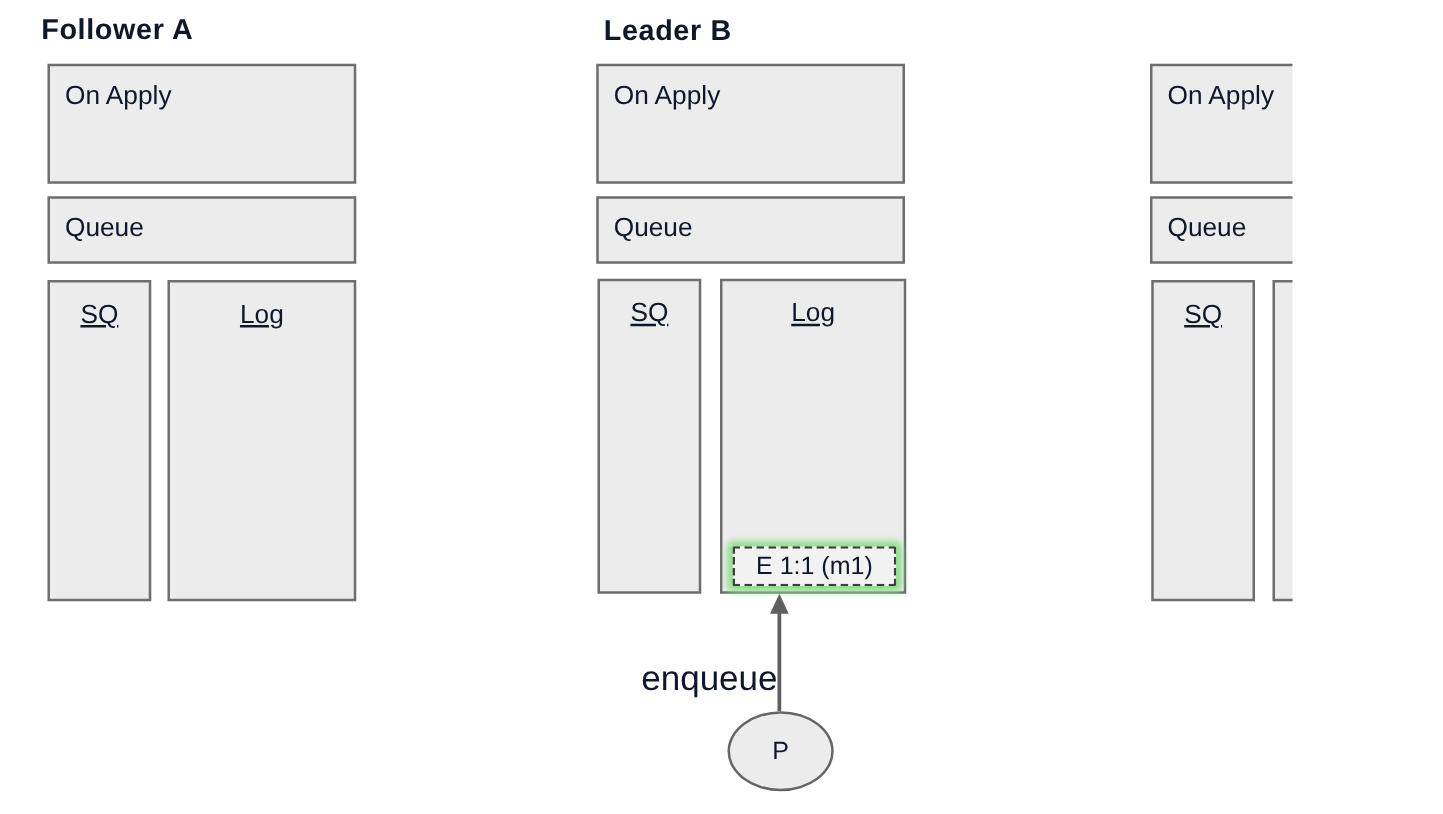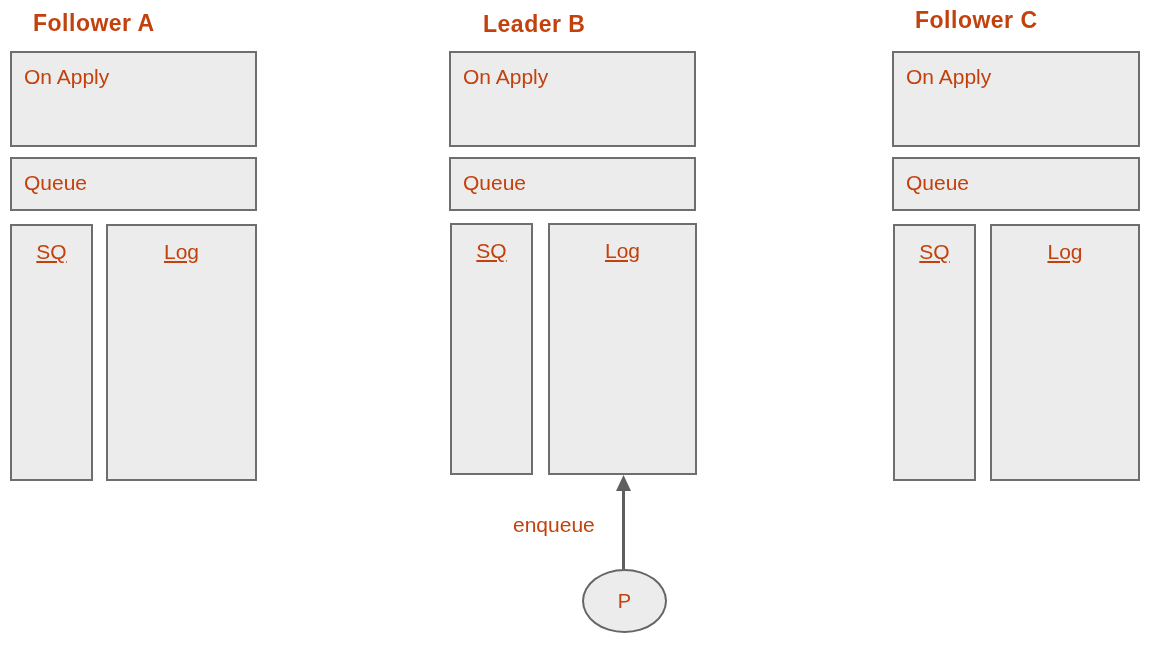--- a/index.html
+++ b/index.html
@@ -1,38 +1,38 @@
 <!DOCTYPE html>
 <html><head>
 <meta charset="utf-8">
 <style>
   html,body{margin:0;padding:0;background:#ffffff;}
   .canvas{
-    position:relative;width:1154px;height:651px;background:#ffffff;
-    font-family:"Liberation Sans","DejaVu Sans",sans-serif;color:#c2410c;
+    position:relative;width:1034px;height:651px;background:#ffffff;
+    font-family:"Liberation Sans","DejaVu Sans",sans-serif;color:#0f172a;
     overflow:hidden;
   }
   .col-title{
     position:absolute;font-size:23px;font-weight:bold;line-height:26px;
     letter-spacing:0.5px;white-space:nowrap;
   }
   .box{
     position:absolute;box-sizing:border-box;background:#ececec;
-    border:2px solid #6e6e6e;font-size:21px;line-height:24px;
+    border:2px solid #6e6e6e;font-size:21px;line-height:24px;margin-left:28px;
   }
   .box.tl{padding:12px 4px 0 12px;}
   .box.tc{padding-top:14px;text-align:center;text-decoration:underline;}
   .log-entry{
     position:absolute;box-sizing:border-box;left:8px;top:212px;width:131px;height:32px;
     background:#f2f2f2;border:2px dashed #3f3f3f;border-radius:2px;
     font-size:20px;line-height:28px;text-align:center;white-space:nowrap;
     box-shadow:0 0 5px 4px #8ee08e;
   }
   .edge-label{
-    position:absolute;left:513px;top:513px;font-size:21px;line-height:24px;
+    position:absolute;left:513px;top:531px;font-size:28px;line-height:24px;
     white-space:nowrap;
   }
   .producer{
     position:absolute;left:582px;top:569px;width:85px;height:64px;
     box-sizing:border-box;background:#ececec;border:2px solid #666666;
     border-radius:50%;display:flex;align-items:center;justify-content:center;
     font-size:20px;
   }
   .arrow-overlay{position:absolute;left:0;top:0;pointer-events:none;}
 </style>
@@ -60,23 +60,23 @@
     <span>On Apply</span>
   </div>
   <div class="box tl" style="left:449px;top:157px;width:247px;height:54px">
     <span>Queue</span>
   </div>
   <div class="box tc" style="left:450px;top:223px;width:83px;height:252px">
     <span>SQ</span>
   </div>
   <div class="box tc" style="left:548px;top:223px;width:149px;height:252px">
     <span>Log</span>
+    <div class="log-entry">E 1:1 (m1)</div>
   </div>
 
-  <div class="col-title" style="left:915px;top:7px">Follower C</div>
   <div class="box tl" style="left:892px;top:51px;width:248px;height:96px">
     <span>On Apply</span>
   </div>
   <div class="box tl" style="left:892px;top:157px;width:248px;height:54px">
     <span>Queue</span>
   </div>
   <div class="box tc" style="left:893px;top:224px;width:83px;height:257px">
     <span>SQ</span>
   </div>
   <div class="box tc" style="left:990px;top:224px;width:150px;height:257px">

